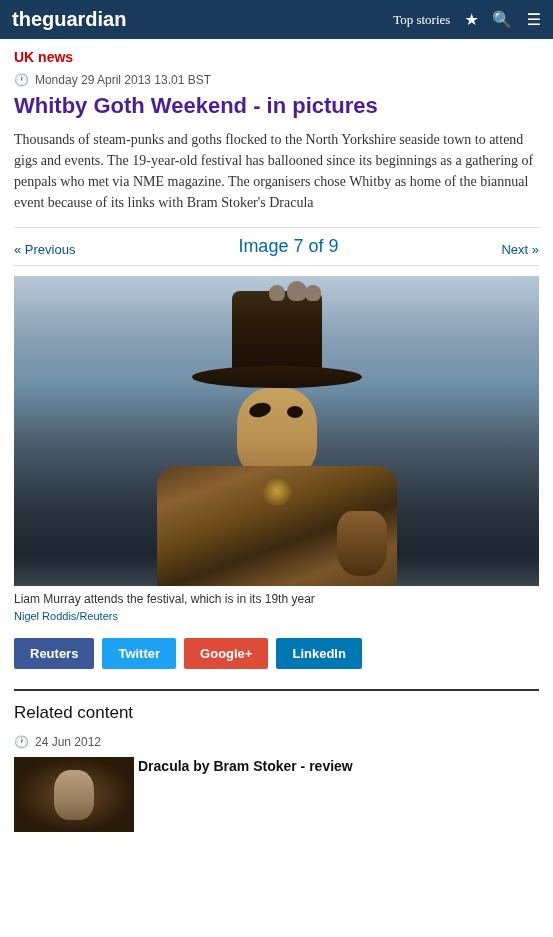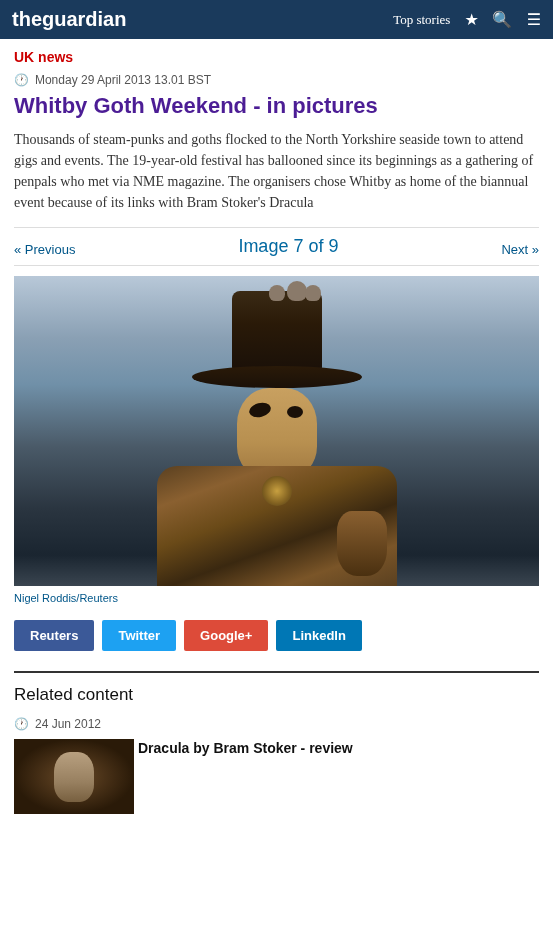--- a/index.html
+++ b/index.html
@@ -384,20 +384,23 @@
         <div class="eye-right"></div>
       </div>
 
       <div class="body-costume">
         <div class="ornament"></div>
         <div class="side-mask"></div>
       </div>
     </div>
   </div>
 
+  <p class="caption">
+    <span>Liam Murray attends the festival, which is in its 19th year</span>
+  </p>
 
   <p class="credit">Nigel Roddis/Reuters</p>
 
   <div class="social-buttons">
     <button class="btn-social btn-facebook">Reuters</button>
     <button class="btn-social btn-twitter">Twitter</button>
     <button class="btn-social btn-googleplus">Google+</button>
     <button class="btn-social btn-linkedin">LinkedIn</button>
   </div>
 

